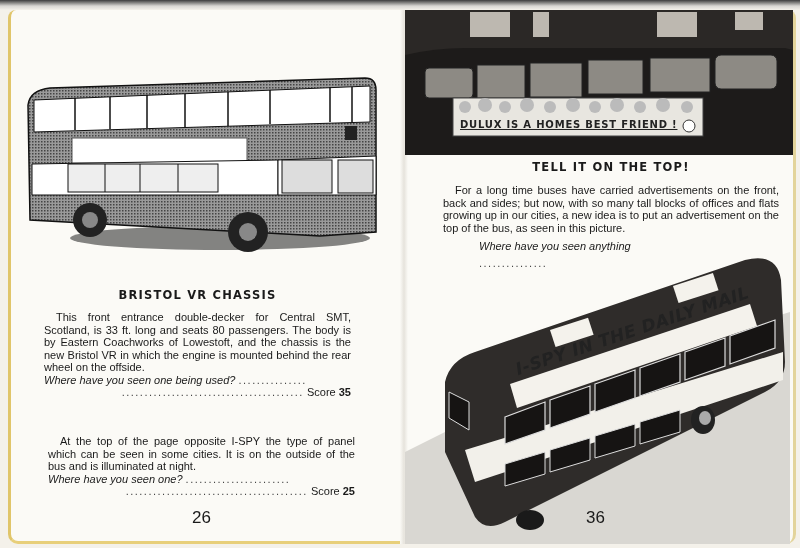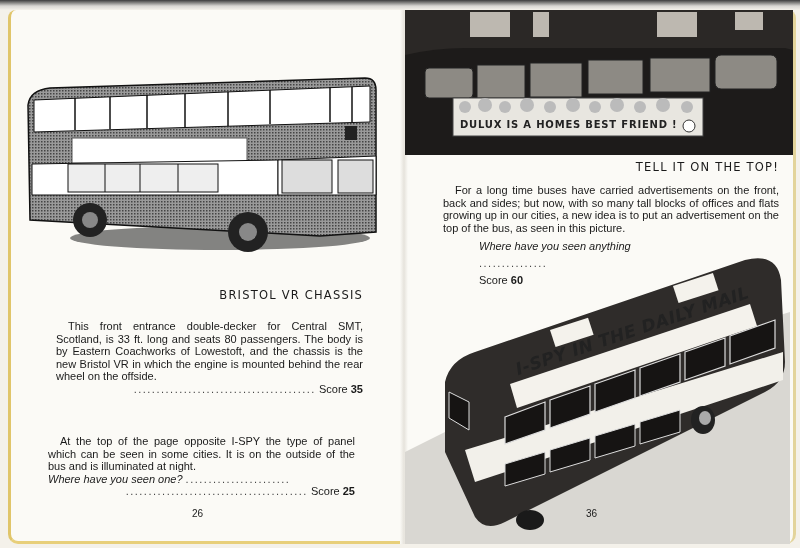--- a/index.html
+++ b/index.html
@@ -6,30 +6,30 @@
   body{width:800px;height:548px;overflow:hidden;background:#f4f1ea;position:relative;font-family:"Liberation Sans",sans-serif;color:#1a1a1a;}
   .book{position:absolute;left:0;top:0;width:800px;height:548px;background:linear-gradient(#3c3c3c,#d8d6d2 6px,#f4f1ea 10px);}
   .page{position:absolute;top:10px;bottom:4px;background:#fbfaf6;}
   .page.left{left:8px;width:398px;border-left:3px solid #e0c56a;border-bottom:3px solid #e8cf7a;border-radius:8px 0 0 10px;}
   .page.right{left:405px;width:388px;border-right:3px solid #e3d49b;border-radius:0 8px 10px 0;}
   .gutter{position:absolute;left:400px;top:10px;bottom:4px;width:8px;background:linear-gradient(90deg,#fbfaf6,#e6e3dc,#fbfaf6);}
 
   
   .illus{position:absolute;left:20px;top:60px;width:360px;height:200px;}
 
-  h2{margin:0;font-family:"DejaVu Sans",sans-serif;font-weight:normal;font-size:11.5px;letter-spacing:1.2px;text-align:right;}
+  h2{margin:0;font-family:"DejaVu Sans",sans-serif;font-weight:bold;font-size:11.5px;letter-spacing:1.2px;text-align:center;}
   .txt{font-size:11px;line-height:12.5px;text-align:justify;}
   .txt p{margin:0;text-indent:12px;}
   .q{font-style:italic;}
   .dots{letter-spacing:1.5px;color:#444;}
   .right-al{text-align:right;}
 
-  .sec1{position:absolute;left:56px;top:288px;width:307px;}
+  .sec1{position:absolute;left:44px;top:288px;width:307px;}
   .sec2{position:absolute;left:48px;top:415px;width:307px;}
-  .pnum{position:absolute;font-size:10px;}
+  .pnum{position:absolute;font-size:17px;}
 
   
   .photo-top{position:absolute;left:405px;top:10px;width:388px;height:145px;background:#2b2826;overflow:hidden;}
   .sec3{position:absolute;left:443px;top:160px;width:336px;}
   .photo-bus{position:absolute;left:405px;top:252px;width:385px;height:292px;overflow:hidden;}
 </style>
 </head>
 <body>
 
 <div class="book">
@@ -78,22 +78,23 @@
 
       <circle cx="70" cy="160" r="17" fill="#222"></circle>
         <circle cx="70" cy="160" r="8" fill="#888"></circle>
       <circle cx="228" cy="172" r="20" fill="#222"></circle>
         <circle cx="228" cy="172" r="9" fill="#888"></circle>
     </svg>
   </div>
 
   <div class="sec1">
     <h2>BRISTOL VR CHASSIS</h2>
-    <div class="txt" style="margin-top:18px;">
+    <div class="txt" style="margin-top:9px;">
       <p>This front entrance double-decker for Central SMT, Scotland, is 33 ft. long and seats 80 passengers. The body is by Eastern Coachworks of Lowestoft, and the chassis is the new Bristol VR in which the engine is mounted behind the rear wheel on the offside.</p>
+      <div><span class="q">Where have you seen one being used?</span> <span class="dots">...............</span></div>
       <div class="right-al"><span class="dots">........................................</span> <span class="score">Score</span> <b>35</b></div>
     </div>
   </div>
 
   <div class="sec2">
     <div class="txt" style="margin-top:20px;">
       <p>At the top of the page opposite I-SPY the type of panel which can be seen in some cities. It is on the outside of the bus and is illuminated at night.</p>
       <div><span class="q">Where have you seen one?</span> <span class="dots">.......................</span></div>
       <div class="right-al"><span class="dots">........................................</span> <span class="score">Score</span> <b>25</b></div>
     </div>
@@ -128,31 +129,30 @@
           <circle cx="145" cy="97" r="6"></circle>
           <circle cx="168" cy="95" r="7"></circle>
           <circle cx="190" cy="97" r="6"></circle>
           <circle cx="212" cy="95" r="7"></circle>
           <circle cx="235" cy="97" r="6"></circle>
           <circle cx="258" cy="95" r="7"></circle>
           <circle cx="282" cy="97" r="6"></circle>
         </g>
       <circle cx="284" cy="116" r="6" fill="#fff" stroke="#333"></circle>
     </svg>
-    <div style="position:absolute;left:55px;top:109px;font-family:'DejaVu Sans',sans-serif;font-weight:bold;font-size:10px;letter-spacing:.8px;color:#222;">DULUX IS A HOMES BEST FRIEND !</div>
+    <div style="position:absolute;left:55px;top:109px;font-family:'DejaVu Sans',sans-serif;font-weight:bold;font-size:10px;letter-spacing:.8px;color:#222;text-decoration:underline;">DULUX IS A HOMES BEST FRIEND !</div>
   </div>
 
   <div class="sec3">
     <h2>TELL IT ON THE TOP!</h2>
     <div class="txt" style="margin-top:10px;">
       <p>For a long time buses have carried advertisements on the front, back and sides; but now, with so many tall blocks of offices and flats growing up in our cities, a new idea is to put an advertisement on the top of the bus, as seen in this picture.</p>
       <div style="margin-top:4px;line-height:17px;margin-left:36px;">
         <div class="q">Where have you seen anything</div>
         <div class="dots">...............</div>
-        <div><span>Score</span> <b>60</b></div>
       </div>
     </div>
   </div>
 
   <div class="photo-bus">
     <svg width="385" height="292" viewBox="0 0 385 292">
       <path d="M0 200 L120 140 L385 60 L385 292 L0 292 Z" fill="#d9d7d2"></path>
 
       <path d="M40 130 Q45 108 70 100 L340 8 Q372 0 376 28 L380 110 Q380 130 360 140 L100 270 Q80 280 70 265 L40 200 Z" fill="#2f2c2a"></path>
 

